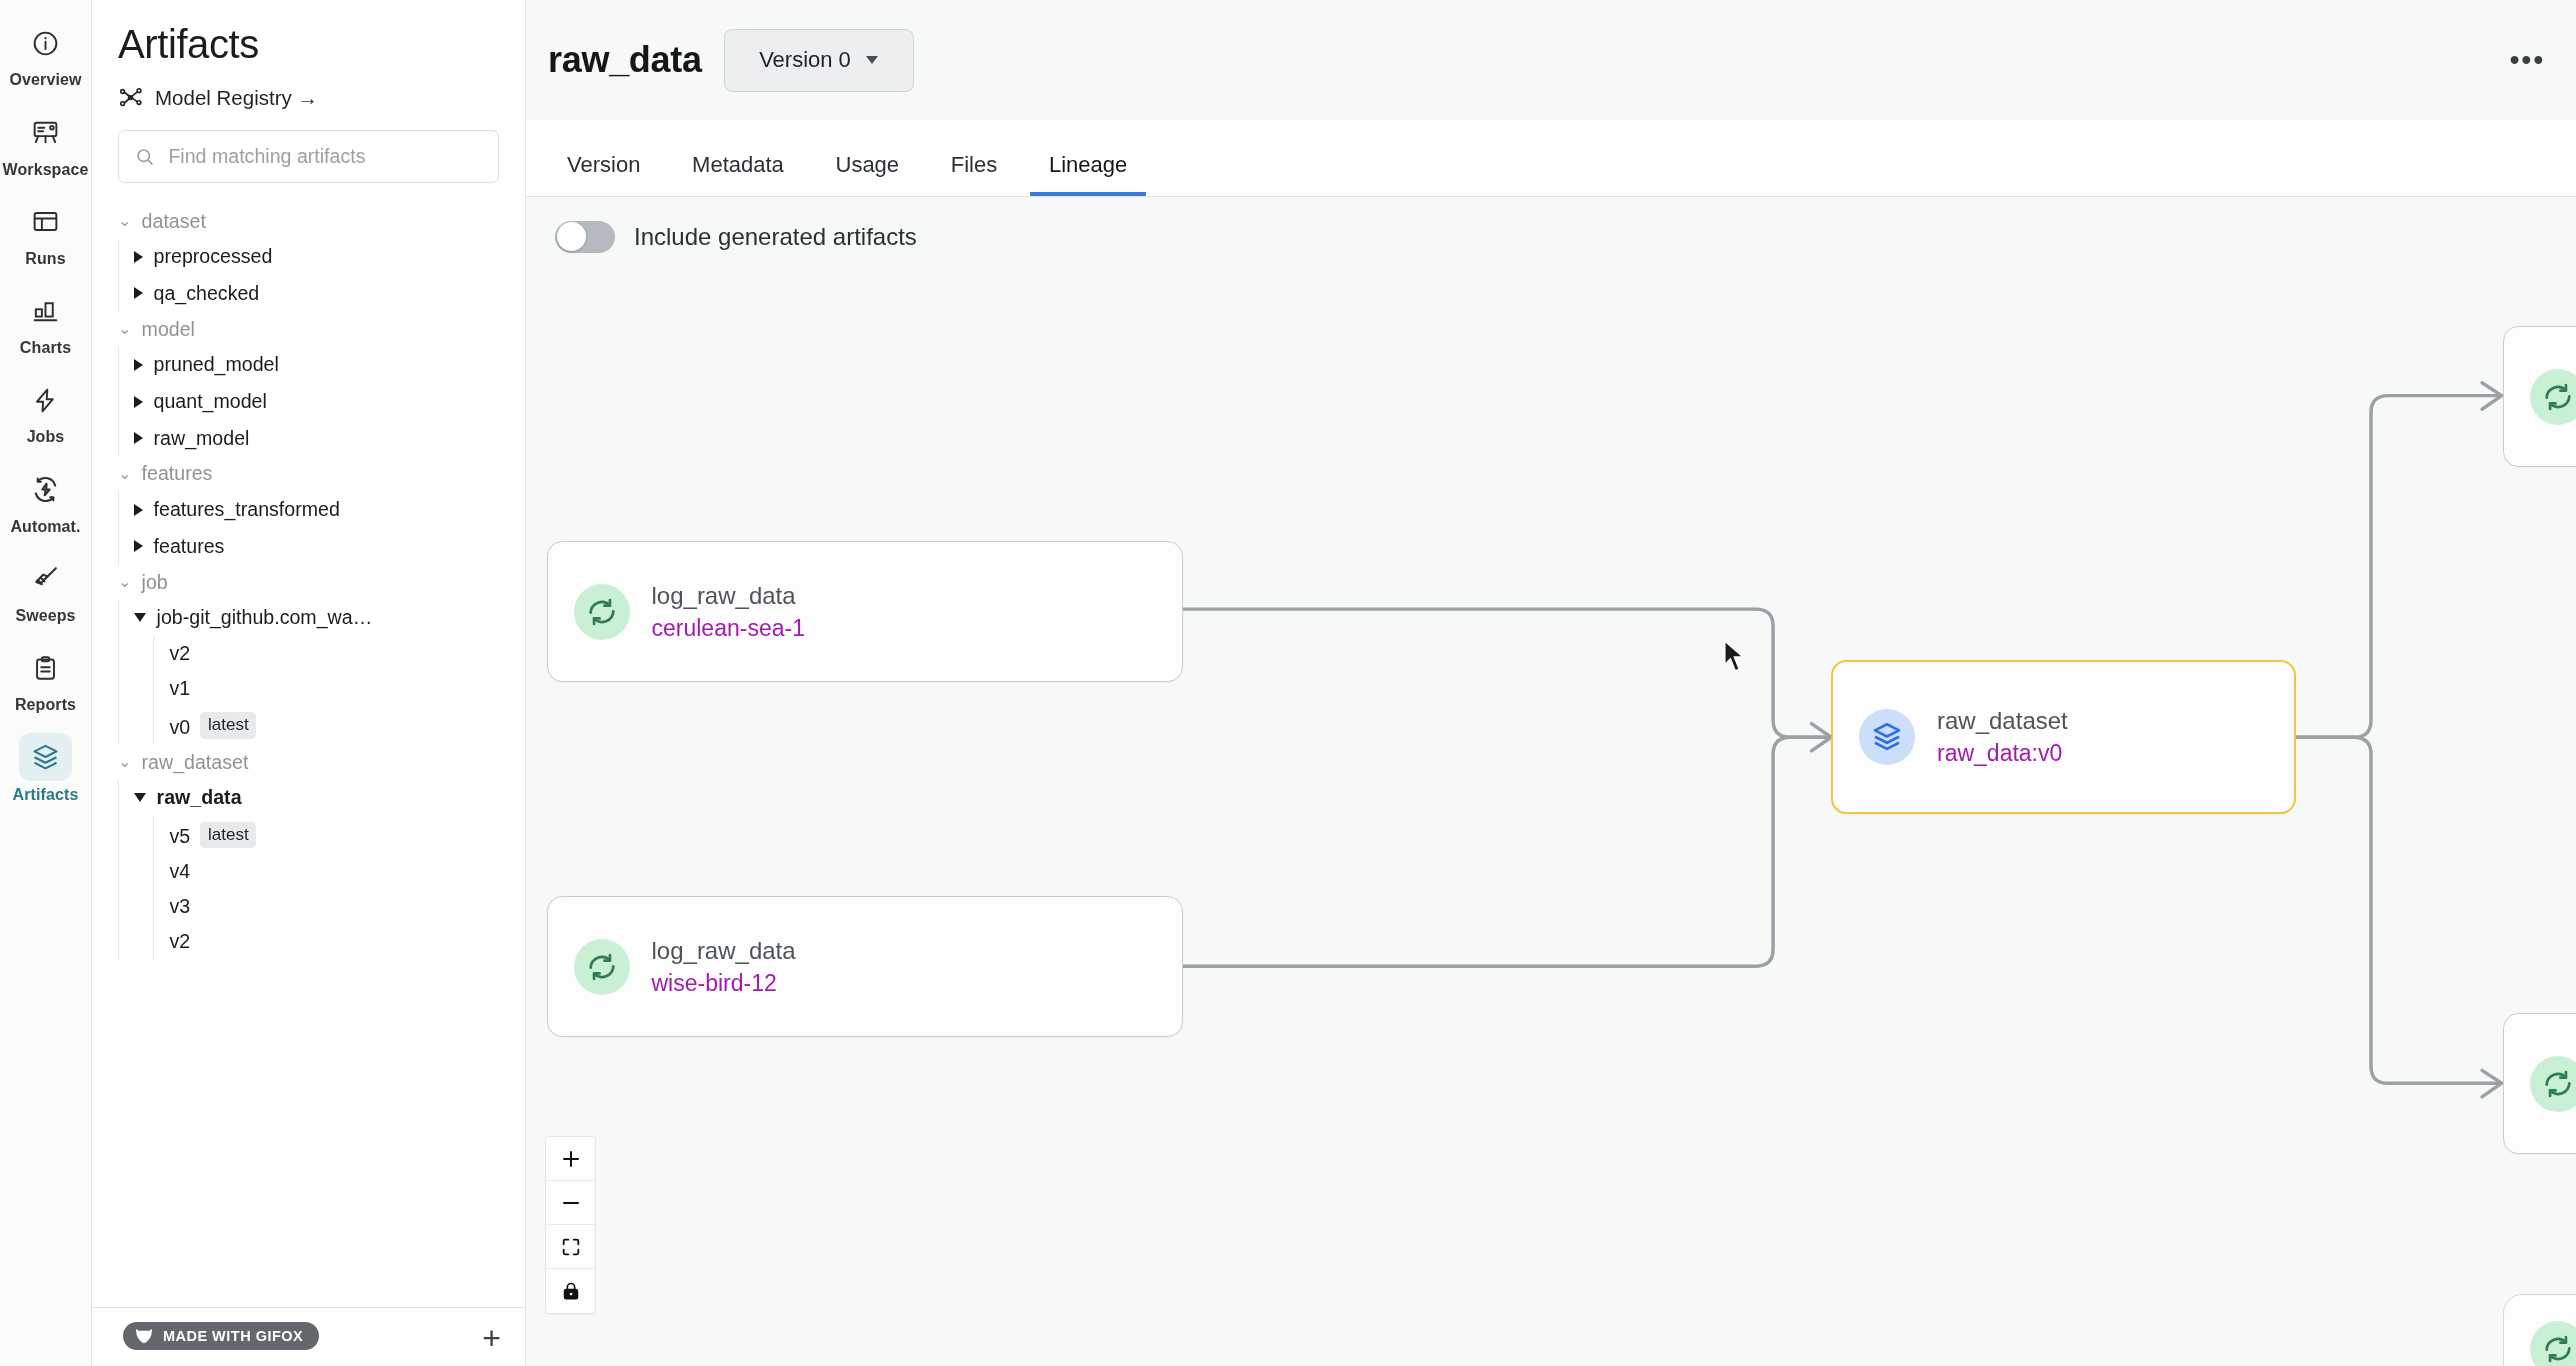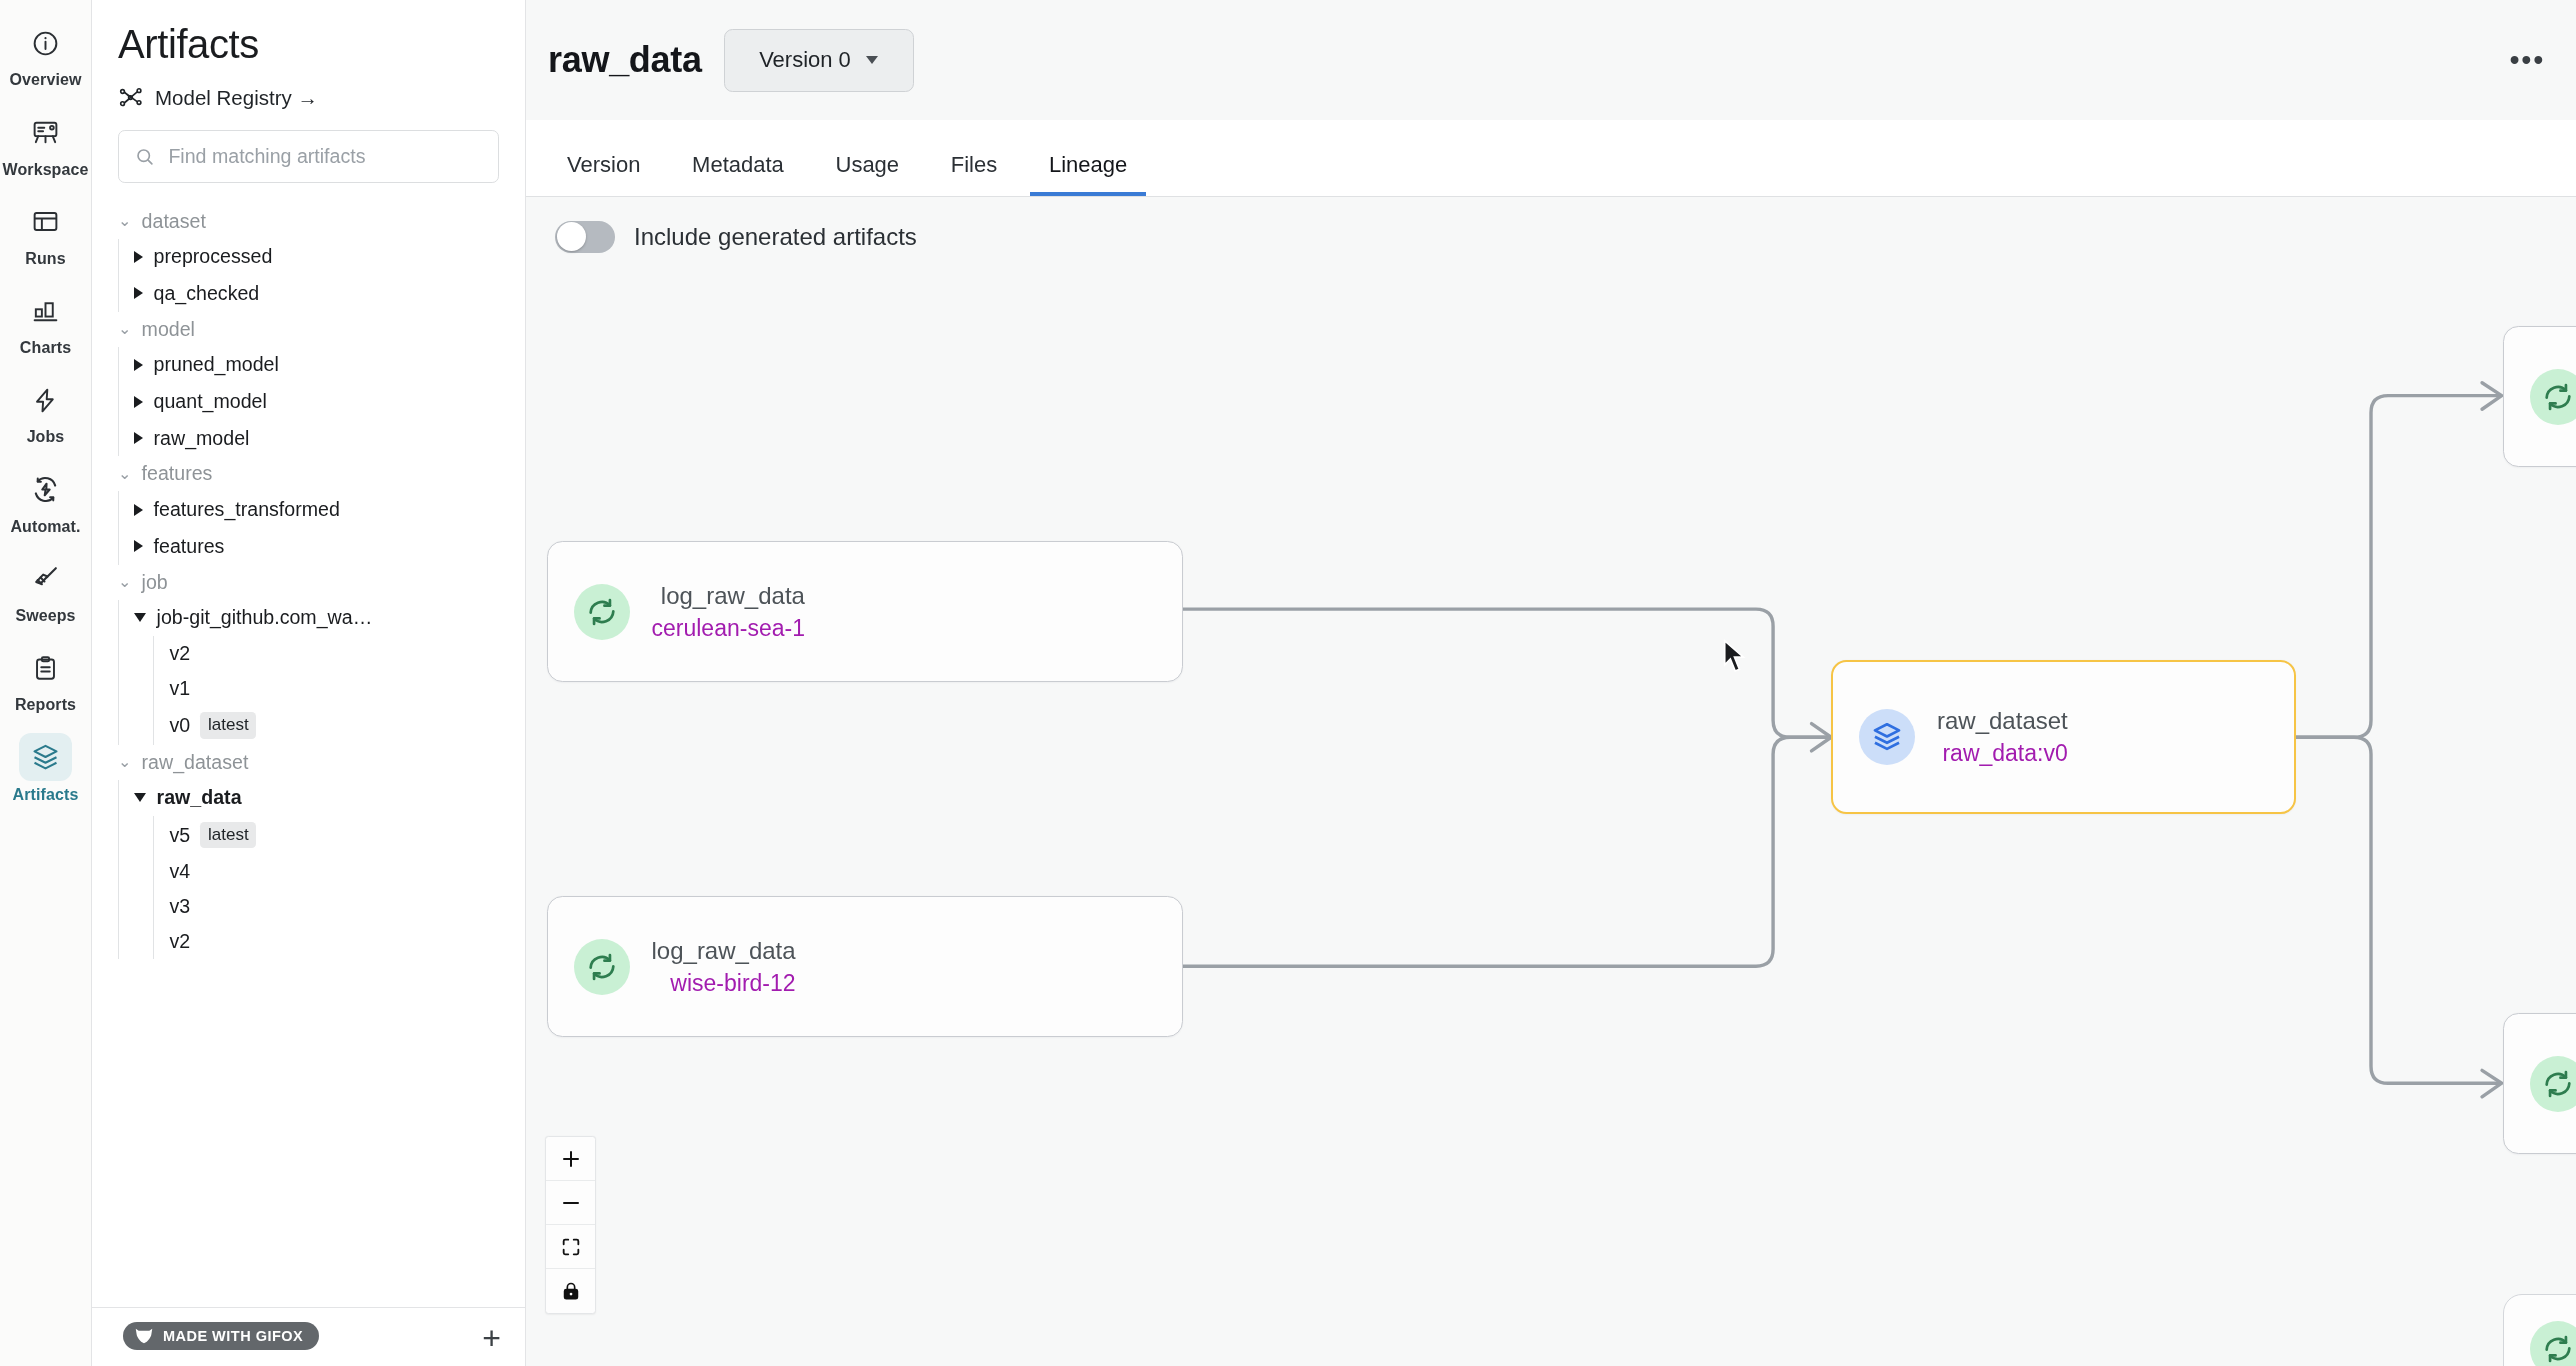--- a/index.html
+++ b/index.html
@@ -102,21 +102,21 @@
     cursor: pointer;
   }
   .grp-children { border-left: 0.9px solid #e1e3e5; padding-left: 0; }
   .tree-node {
     display: flex; align-items: center; gap: 10.2px;
     padding: 6.8px 0 6.8px 15.4px; cursor: pointer; color: #1a1c1f; font-size: 19.6px;
   }
   .tree-node.bold { font-weight: 700; }
   .ver-children { margin-left: 34px; border-left: 0.9px solid #e1e3e5; }
   .tree-ver {
-    display: flex; align-items: center; gap: 10.2px;
+    display: flex; align-items: flex-end; gap: 10.2px;
     padding: 6px 0 6px 15.4px; cursor: pointer; color: #1a1c1f; font-size: 19.6px;
   }
   .badge {
     background: #e8e9ea; color: #1f2327; border-radius: 4.3px;
     padding: 1.7px 7.7px; font-size: 17px; line-height: 1.35;
   }
   .caret-down, .caret-right {
     width: 0; height: 0; flex: 0 0 auto;
   }
   .caret-right {
@@ -233,21 +233,21 @@
   }
   .node.selected { border-color: #f5c councils; }
   .node.selected { border: 2.6px solid #f6c445; }
   .node-avatar {
     width: 56px; height: 56px; border-radius: 50%;
     display: flex; align-items: center; justify-content: center;
     flex: 0 0 auto;
   }
   .av-green { background: #c9f0d4; }
   .av-blue  { background: #ccdef9; }
-  .node-text { display: flex; flex-direction: column; gap: 5px; min-width: 0; align-items: flex-end; }
+  .node-text { display: flex; flex-direction: column; gap: 5px; min-width: 0; }
   .node-sub { font-size: 24px; color: #4d5358; white-space: nowrap; }
   .node-title { font-size: 23px; color: #a21caf; white-space: nowrap; }
 
   .runs-panel {
     position: absolute;
     background: #fdfdfd;
     border: 1.7px solid #d4d7db;
     border-radius: 19px;
     padding: 26px 26px;
   }

